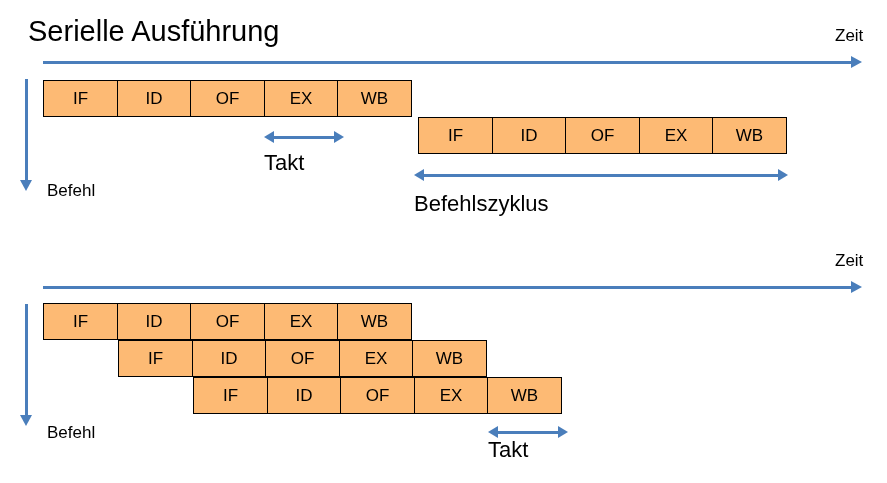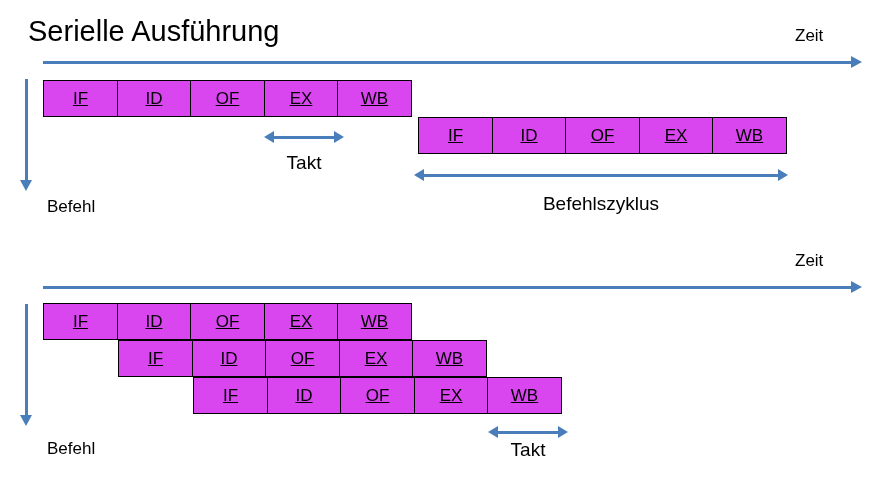--- a/index.html
+++ b/index.html
@@ -38,59 +38,58 @@
     width:0;height:0;
     border-top:6px solid transparent;
     border-bottom:6px solid transparent;
     border-left:11px solid #4a7ebb;
   }
   .axis-label{
     position:absolute;
     font-size:17px;
     line-height:19px;
     white-space:nowrap;
+    margin-left:40px;
   }
 
   
   .vaxis{
     position:absolute;
     width:3px;
     background:#4a7ebb;
   }
   .vaxis-head{
     position:absolute;
     width:0;height:0;
     border-left:6px solid transparent;
     border-right:6px solid transparent;
     border-top:11px solid #4a7ebb;
   }
   .vaxis-label{
     position:absolute;
     font-size:17px;
     line-height:19px;
     white-space:nowrap;
-    margin-top:16px;
   }
 
   
   .row{position:absolute;display:flex;}
   .cell{
     width:75px;
     height:37px;
     box-sizing:border-box;
-    background:#d946ef;
+    background:#fdba74;
     border:1.5px solid #000000;
     margin-left:-1.5px;
     display:flex;
     align-items:center;
     justify-content:center;
     font-size:17px;
     line-height:17px;
     color:#000000;
-    text-decoration:underline;
   }
   .cell:first-child{margin-left:0;}
 
   
   .measure{position:absolute;height:12px;}
   .measure .bar{
     position:absolute;
     left:8px;right:8px;top:5px;
     height:2.5px;
     background:#4a7ebb;
@@ -104,24 +103,23 @@
   }
   .measure .head-r{
     position:absolute;right:0;top:0;
     width:0;height:0;
     border-top:6px solid transparent;
     border-bottom:6px solid transparent;
     border-left:10px solid #4a7ebb;
   }
   .measure-label{
     position:absolute;
-    font-size:19px;
+    font-size:22px;
     line-height:19px;
     white-space:nowrap;
-    text-align:center;
   }
 </style>
 </head>
 <body>
 
 <div class="stage">
 
   <div class="panel" id="panel-serial">
 
     <div class="title" style="top:14px;">Serielle Ausführung</div>

